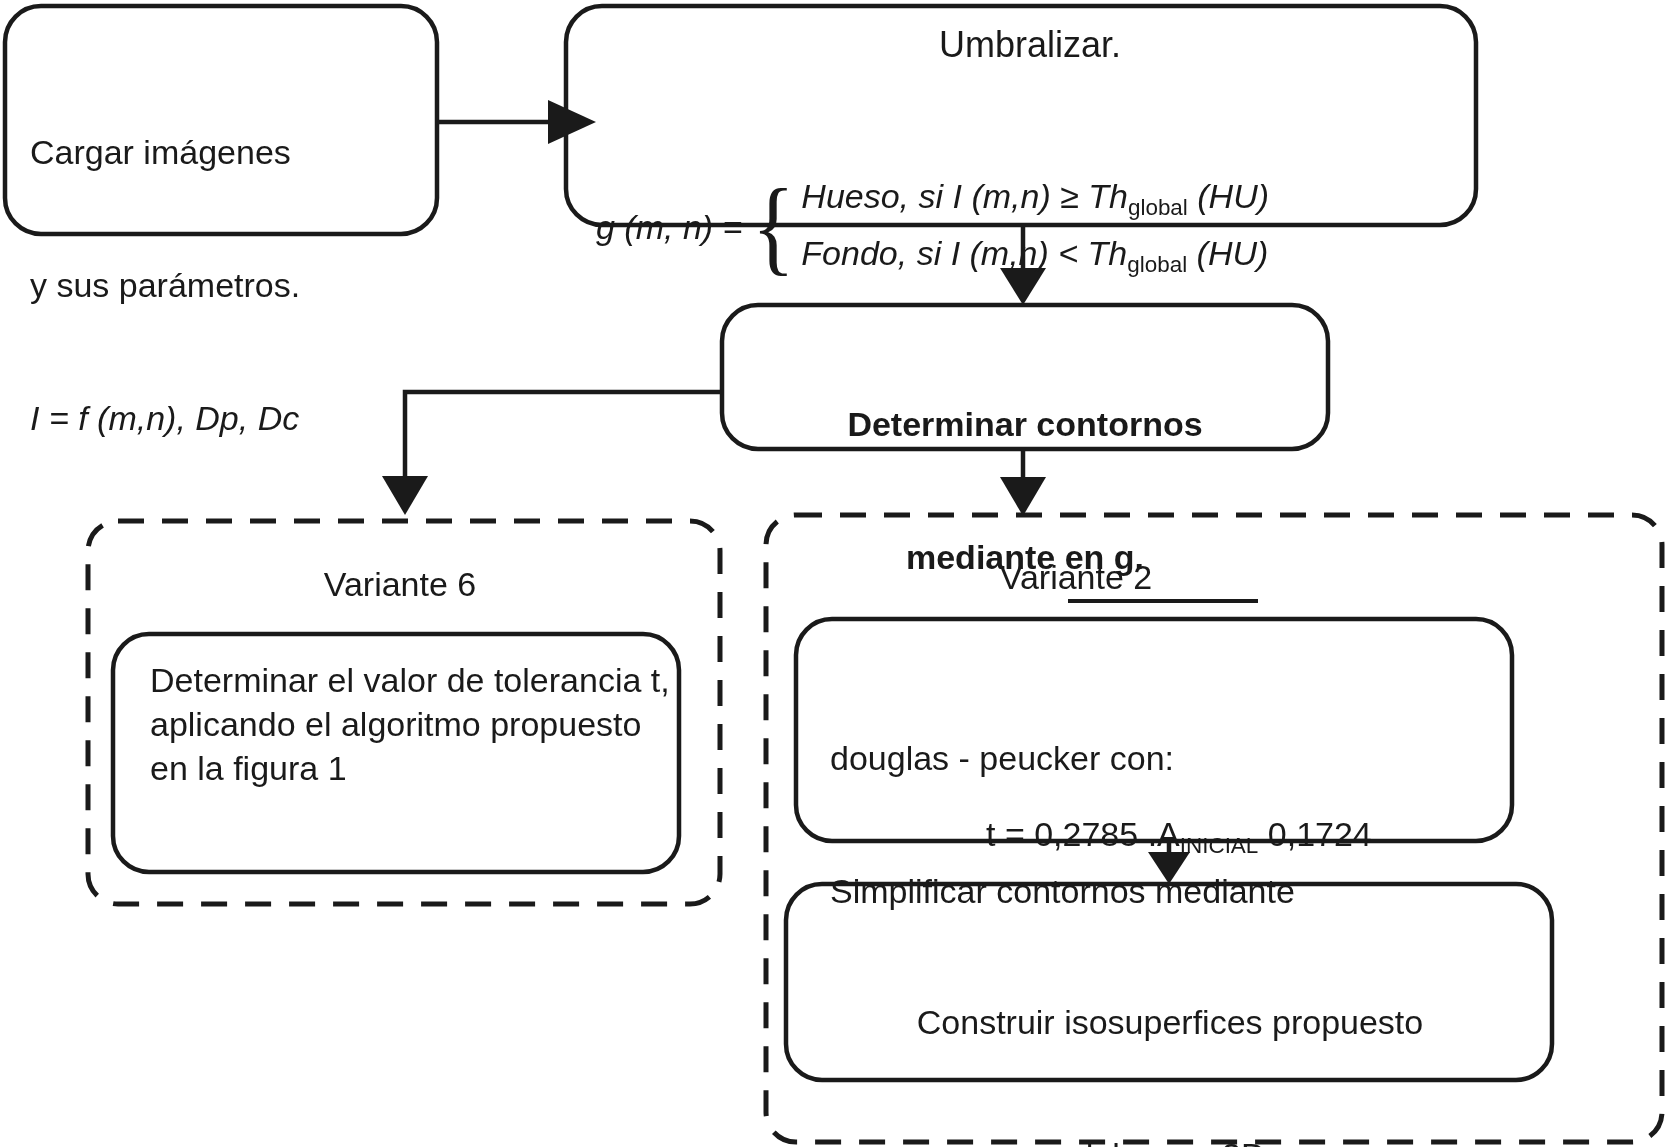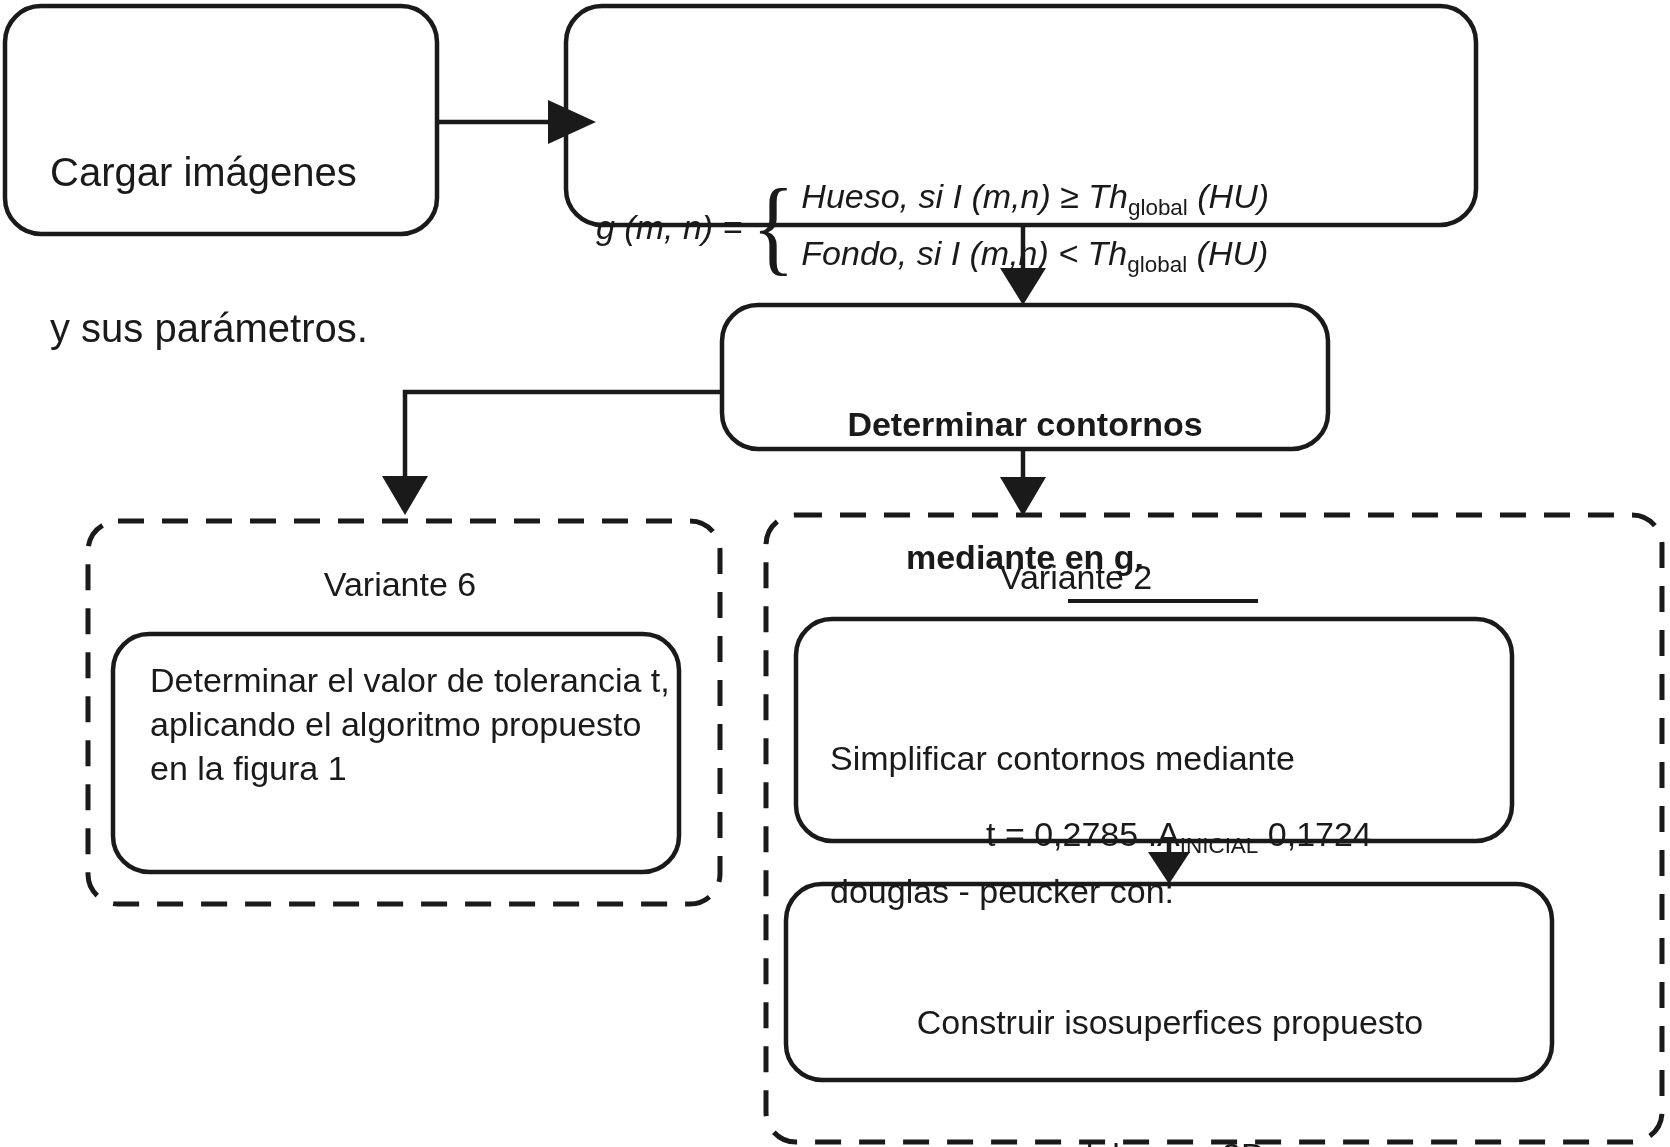--- a/index.html
+++ b/index.html
@@ -63,22 +63,21 @@
   .t-left   { text-align: left; }
   .ital { font-style: italic; }
   .sub {
     font-size: 0.66em;
     vertical-align: -0.33em;
     letter-spacing: 0;
   }
   
   #box1-text {
     left: 30px; top: 42px; width: 390px;
-    font-size: 40px;
-    margin-left: 20px;
+    font-size: 34px;
   }
   #box1-text .l3 { font-style: italic; }
   
   #box2-title {
     left: 600px; top: 22px; width: 860px;
     font-size: 36px;
   }
   #box2-eq {
     left: 596px; top: 80px; width: 880px;
     font-size: 34px;
@@ -190,22 +189,24 @@
 
     <g>
       <line class="conn" x1="1169" y1="841" x2="1169" y2="852"></line>
       <polygon class="arrowhead" points="1148,852 1190,852 1169,884"></polygon>
     </g>
   </svg>
 
   <div class="txt t-left" id="box1-text">
     <div>Cargar imágenes</div>
     <div>y sus parámetros.</div>
-  </div>
-
+    <div class="l3">I = f (m,n), Dp, Dc</div>
+  </div>
+
+  <div class="txt t-center" id="box2-title">Umbralizar.</div>
   <div class="txt" id="box2-eq">
     <div class="eq-row">
       <span class="eq-lhs">g (m, n) =</span>
       <span class="brace">{</span>
       <span class="eq-cases">
         <span class="case-line"><span class="ital">Hueso, si I (m,n) ≥ Th</span><span class="sub">global</span><span class="ital"> (HU)</span></span>
         <span class="case-line"><span class="ital">Fondo, si I (m,n) &lt; Th</span><span class="sub">global</span><span class="ital"> (HU)</span></span>
       </span>
     </div>
   </div>
@@ -215,22 +216,22 @@
     <div>mediante en g.</div>
   </div>
 
   <div class="txt t-center" id="v1-label">Variante 6</div>
 
   <div class="txt t-left" id="box4-text">Determinar el valor de tolerancia t, aplicando el algoritmo propuesto en la figura 1</div>
 
   <div class="txt t-center" id="v2-label">Variante 2</div>
 
   <div class="txt t-left" id="box5-text">
+    <div>douglas - peucker con:</div>
     <div>Simplificar contornos mediante</div>
-    <div>douglas - peucker con:</div>
   </div>
   <div class="txt t-center" id="box5-eq">
     <span>t = 0,2785 .A</span><span class="sub">INICIAL</span><span> 0,1724</span>
   </div>
 
   <div class="txt t-center" id="box6-text">
     <div>Construir isosuperfices propuesto</div>
     <div>delaunay 3D</div>
   </div>
 

